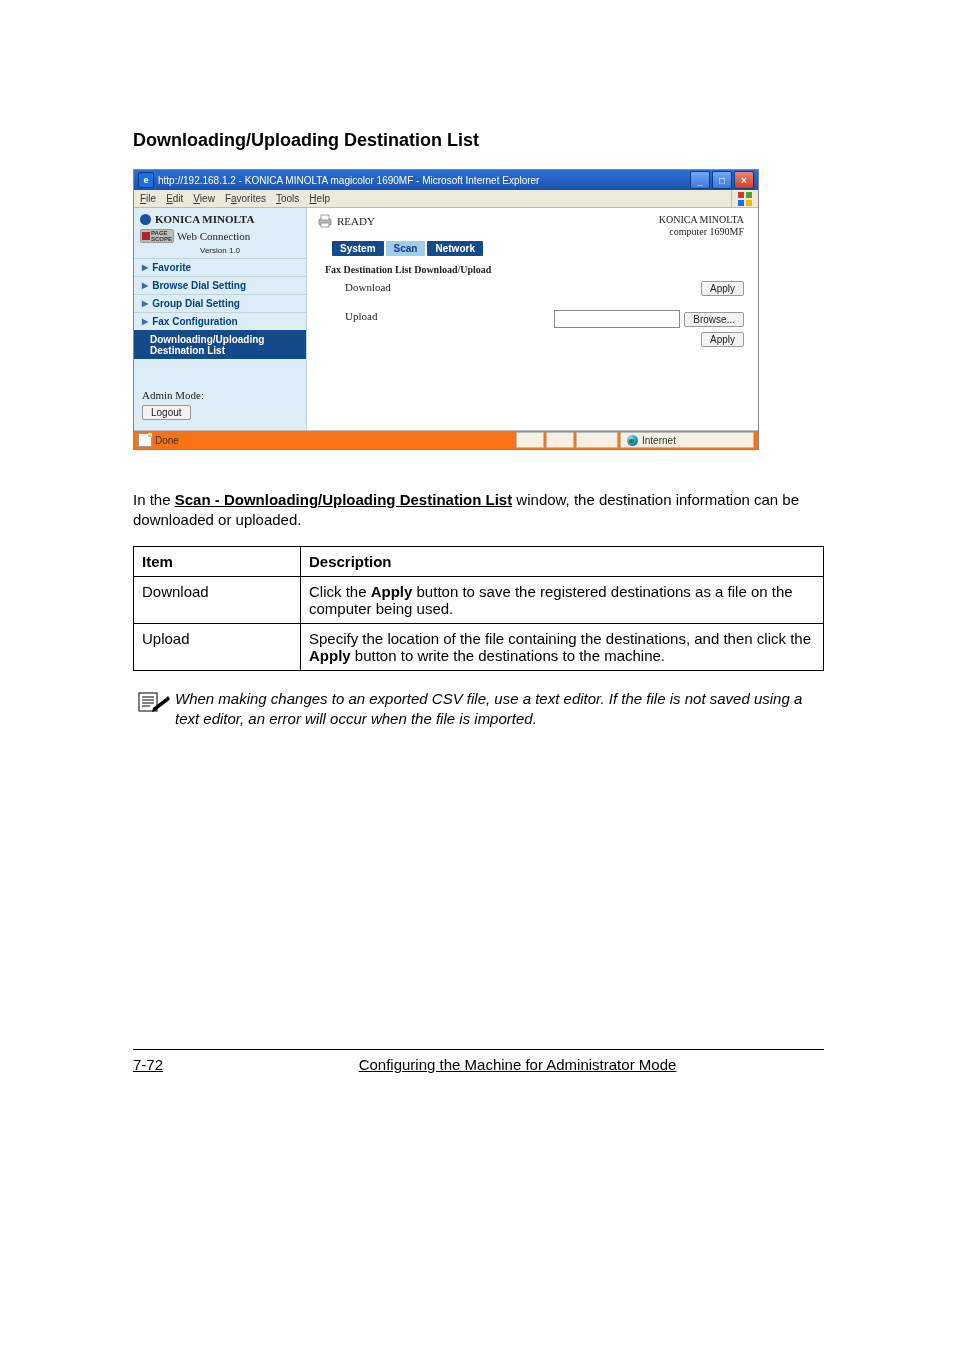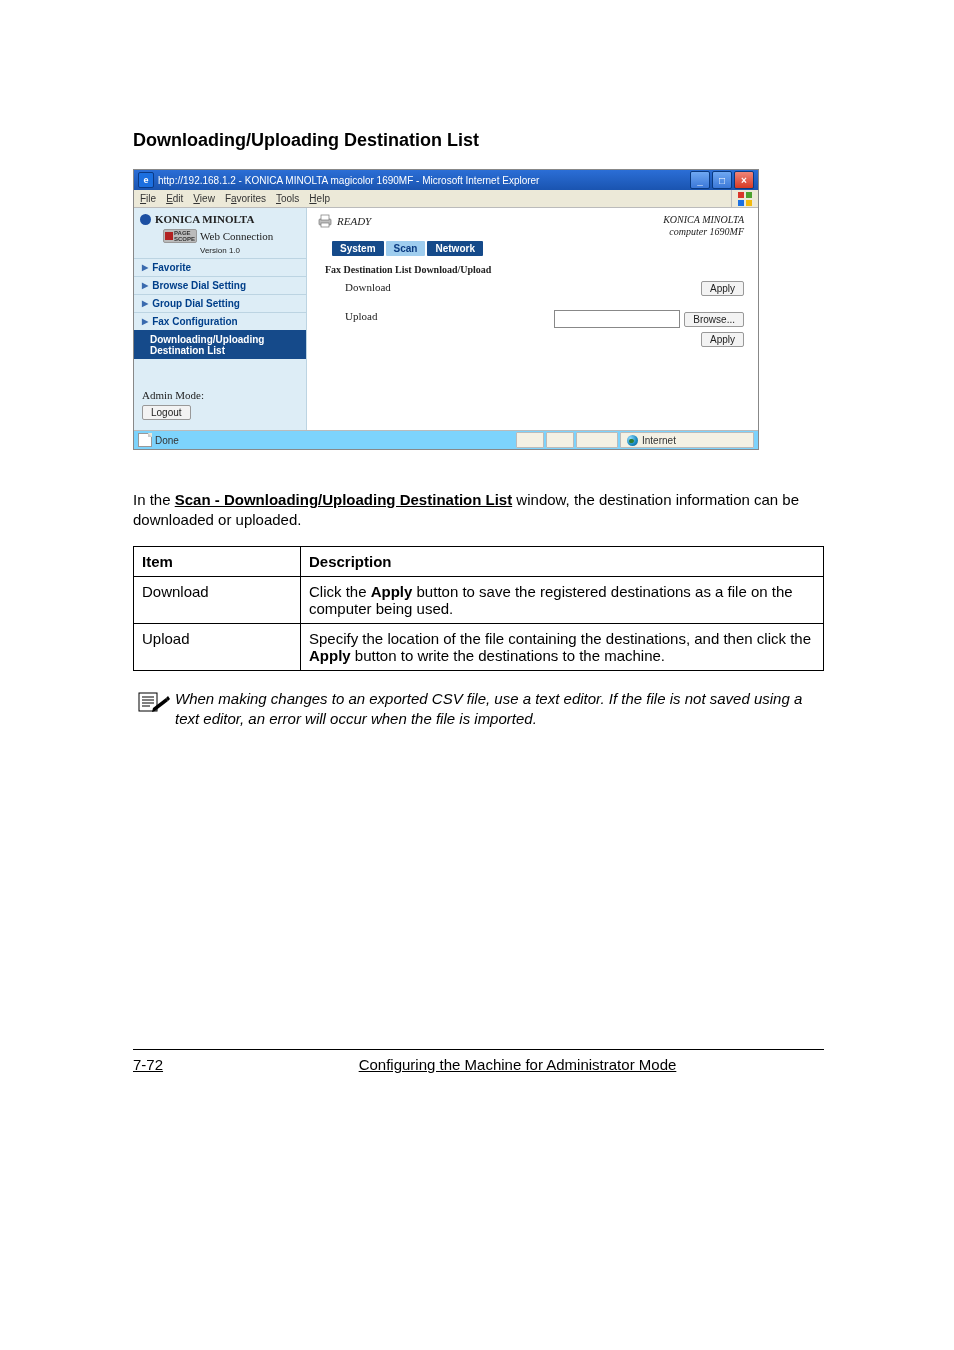--- a/index.html
+++ b/index.html
@@ -129,21 +129,20 @@
     font-family: "Times New Roman", serif;
     font-weight: bold;
     font-size: 11px;
     color: #222;
   }
   .pswc {
     display: flex;
     align-items: center;
     gap: 3px;
     padding-top: 4px;
-    margin-left: 23px;
   }
   .psbadge {
     display: inline-flex;
     align-items: center;
     gap: 1px;
     background: #bbb;
     border: 1px solid #999;
     border-radius: 2px;
     padding: 0 1px;
     font-size: 6px;
@@ -209,21 +208,20 @@
     flex: 1;
     position: relative;
     font-family: "Times New Roman", serif;
     color: #222;
     font-size: 11px;
   }
   .main-top {
     display: flex;
     align-items: flex-start;
     padding: 6px 14px 0 10px;
-    font-style: italic;
   }
   .main-top .ready {
     display: flex;
     align-items: center;
     gap: 4px;
     flex: 1;
   }
   .printer-ico {
     width: 16px; height: 14px;
     display: inline-flex;
@@ -276,21 +274,21 @@
     gap: 4px;
   }
   .row .ctrl-inner {
     display: flex;
     gap: 4px;
     align-items: center;
   }
   .statusbar {
     display: flex;
     align-items: center;
-    background: #7dd3fc;
+    background: #f97316;
     border-top: 1px solid #bbb;
     height: 18px;
     font-size: 10px;
     color: #333;
     padding: 0 4px;
   }
   .statusbar .done {
     display: flex;
     align-items: center;
     gap: 3px;

